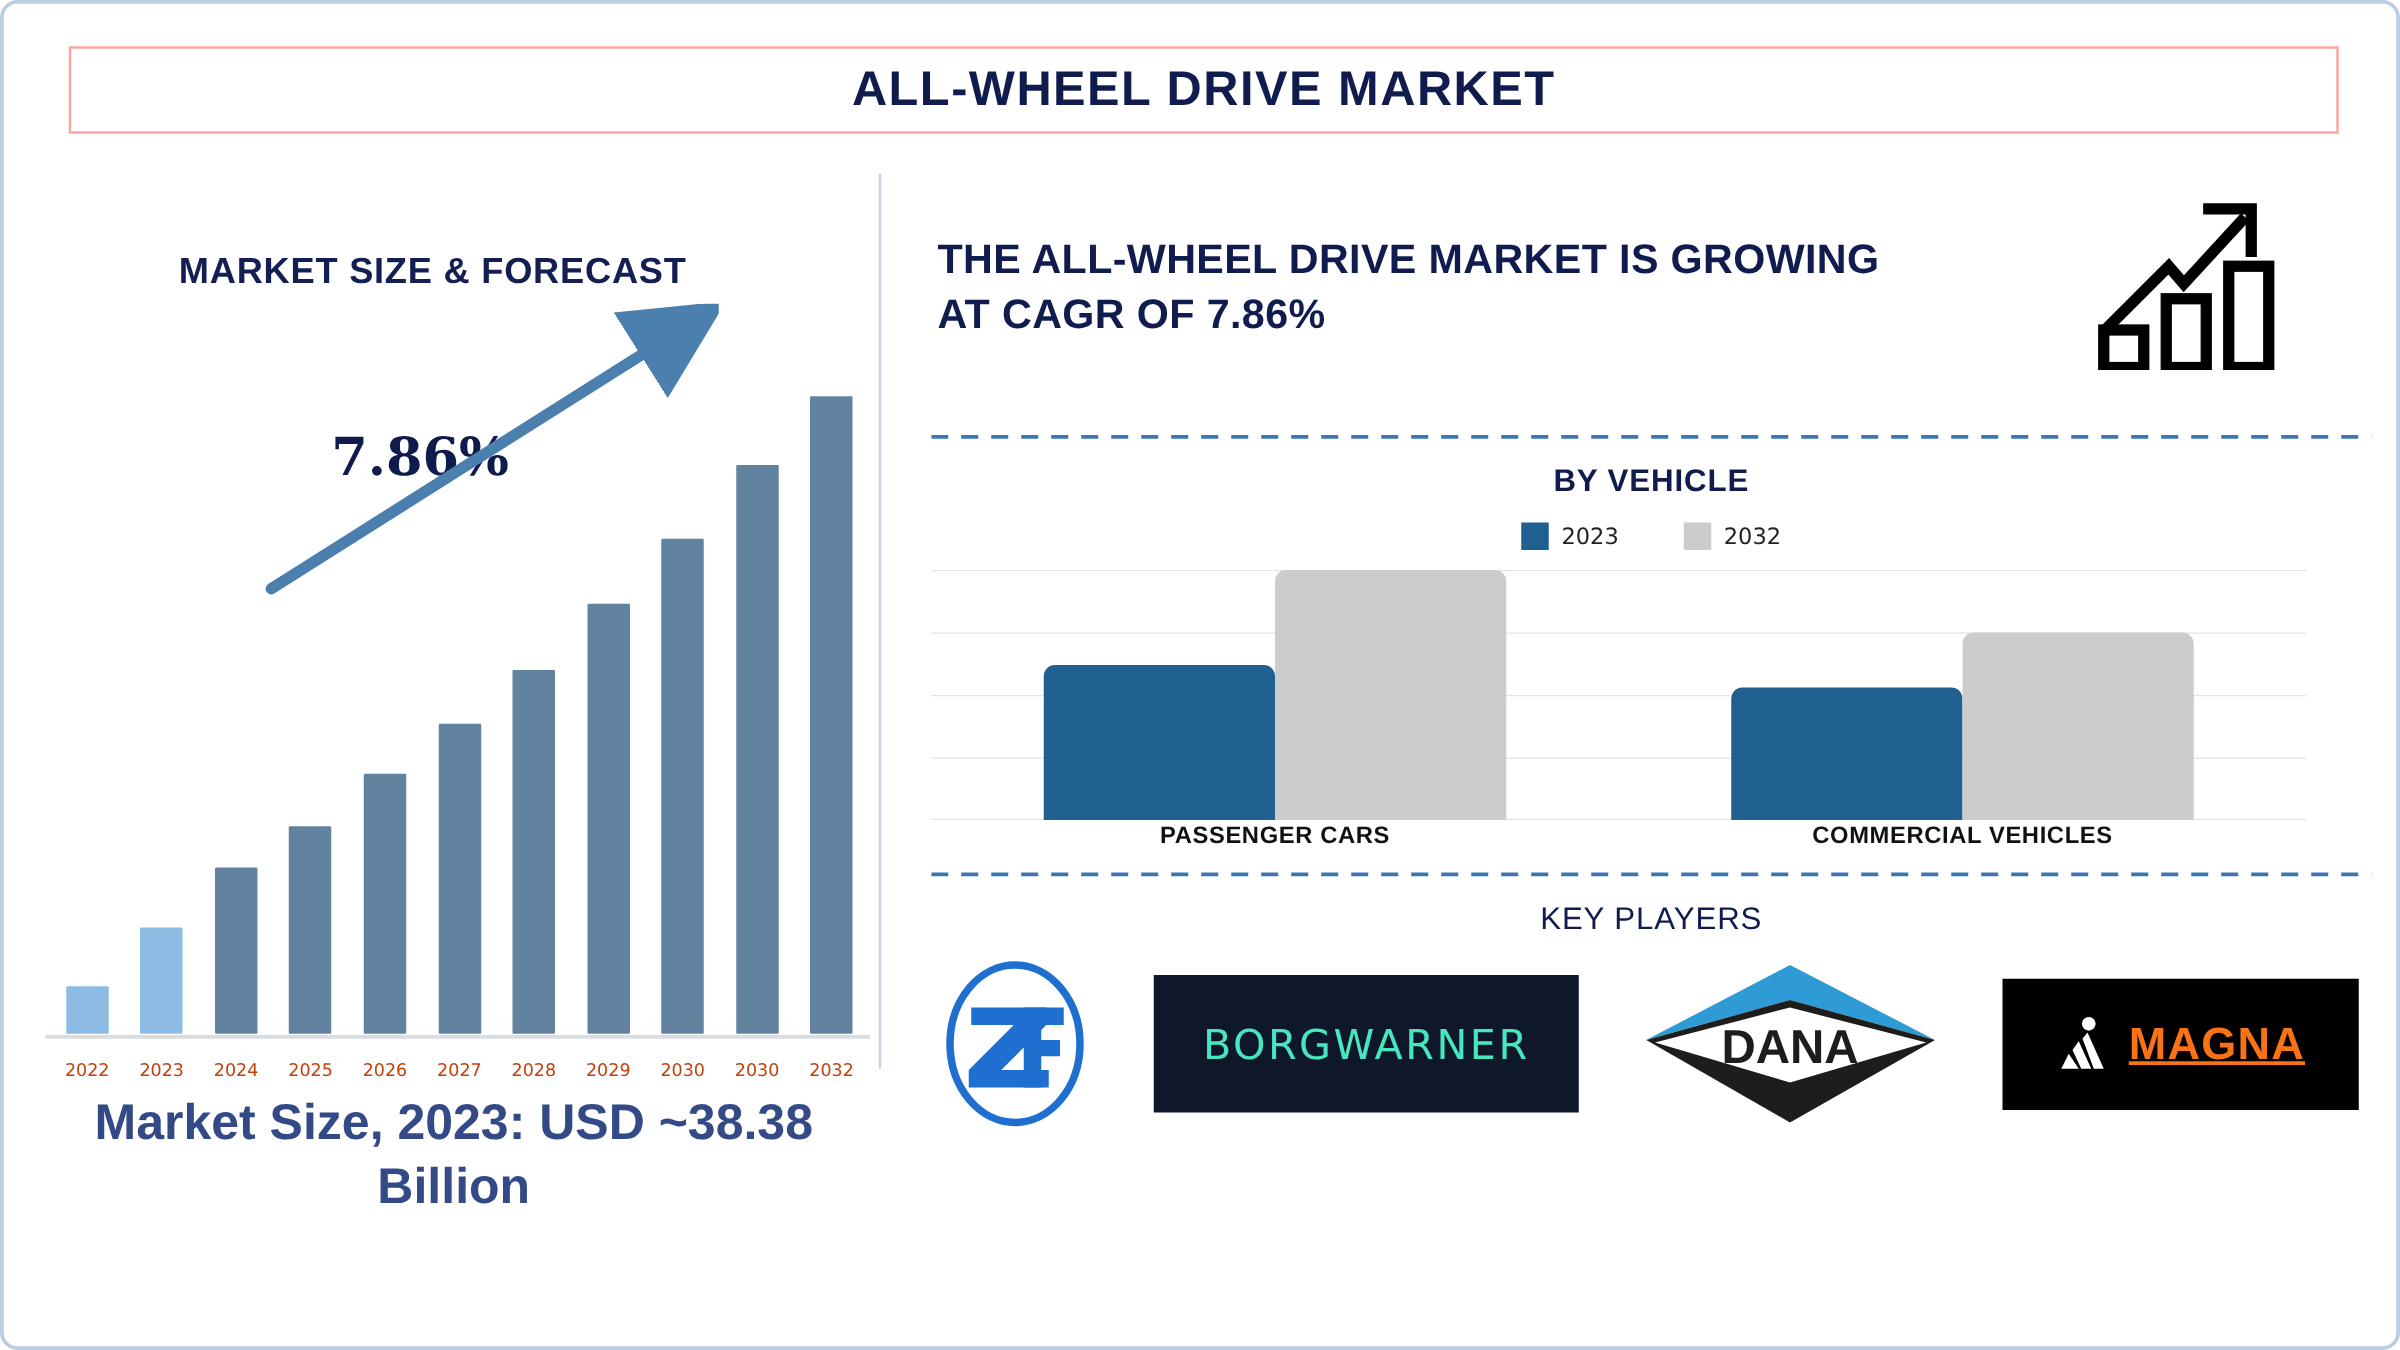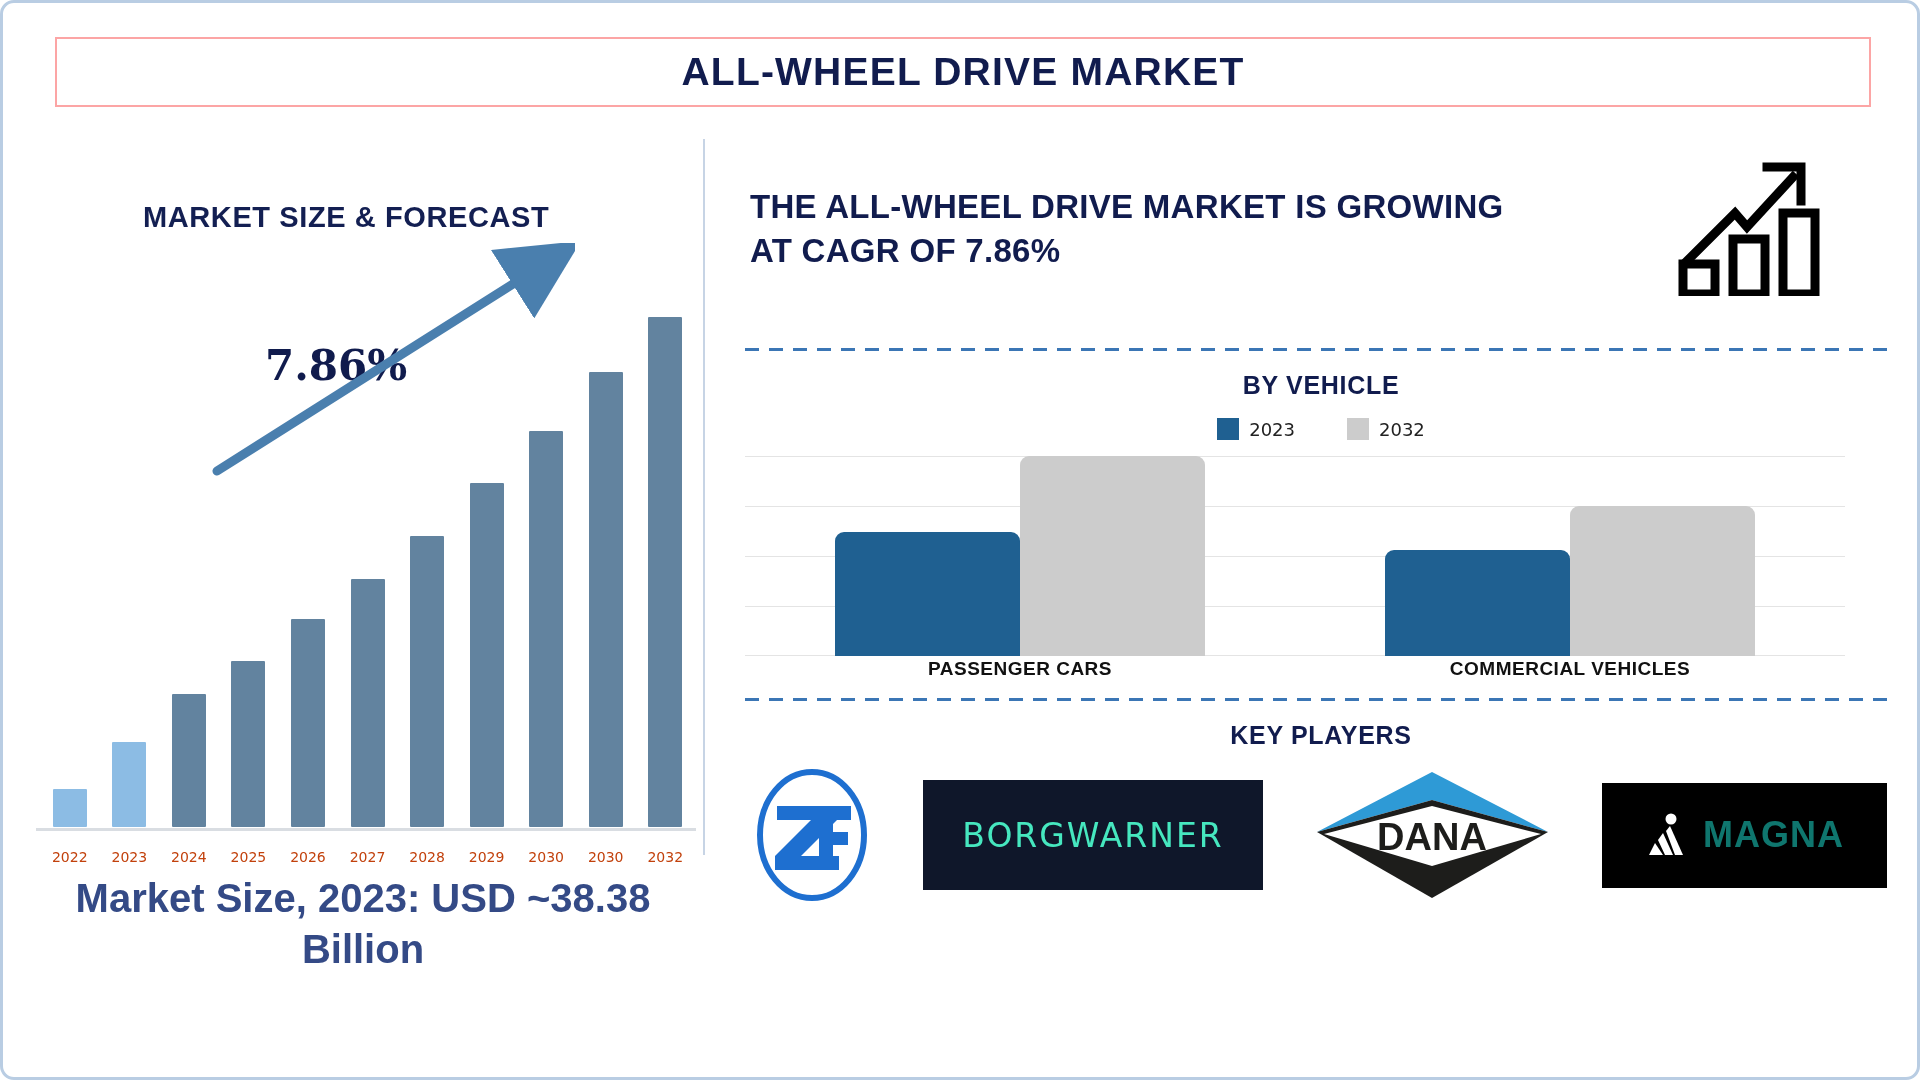--- a/index.html
+++ b/index.html
@@ -117,21 +117,21 @@
             justify-content:center; align-items:flex-end; gap:0px; }
   .vbar { width:185px; border-radius:9px 9px 0 0; }
   .vcat {
     position:absolute; top:202px; width:100%; text-align:center;
     font-size:19px; font-weight:bold; color:#111; letter-spacing:0.5px;
     font-family:"Liberation Sans", sans-serif;
   }
 
   .key-players-title {
     position:absolute; left:0; top:578px; width:1152px; text-align:center;
-    font-size:25px; font-weight:bold; color:#111c4e; letter-spacing:0.7px;
+    font-size:25px; font-weight:normal; color:#111c4e; letter-spacing:0.7px;
   }
 
   .logos {
     position:absolute; left:-10px; top:622px; width:1170px; height:140px;
     display:flex; align-items:center; justify-content:space-between;
     padding:0 18px;
   }
   .logo-wrap { display:flex; align-items:center; justify-content:center; }
 
   .logo-zf { width:118px; height:135px; }
@@ -142,21 +142,21 @@
   .logo-borg .bw-text {
     font-size:33px; letter-spacing:2px; color:#46e7bf;
     font-family:"DejaVu Sans", sans-serif;
   }
   .logo-dana { width:235px; height:130px; position:relative; }
   .logo-magna {
     width:285px; height:105px; background:#000000;
     display:flex; align-items:center; justify-content:center; gap:12px;
   }
   .logo-magna .mg-text {
-    font-size:36px; font-weight:bold; color:#0f766e; letter-spacing:1px;
+    font-size:36px; font-weight:bold; color:#f97316; letter-spacing:1px;text-decoration:underline;
   }
 </style>
 </head>
 <body>
 
 <div class="page">
 
   <div class="title-box">
     <div class="title-text">ALL-WHEEL DRIVE MARKET</div>
   </div>

